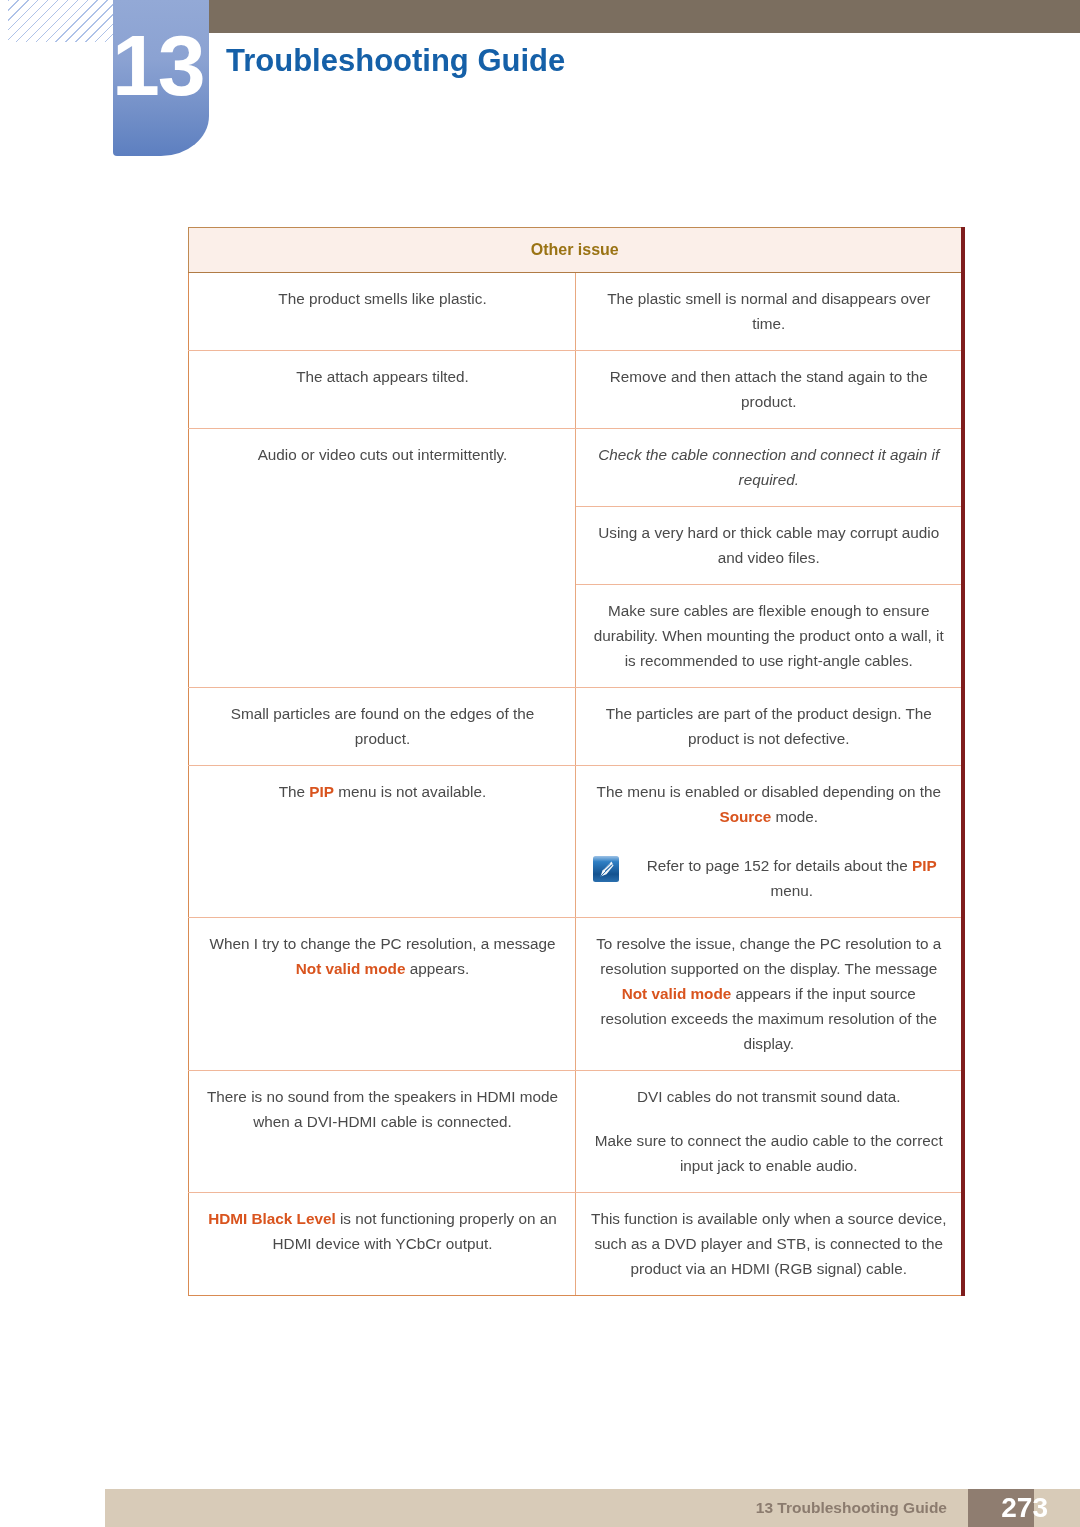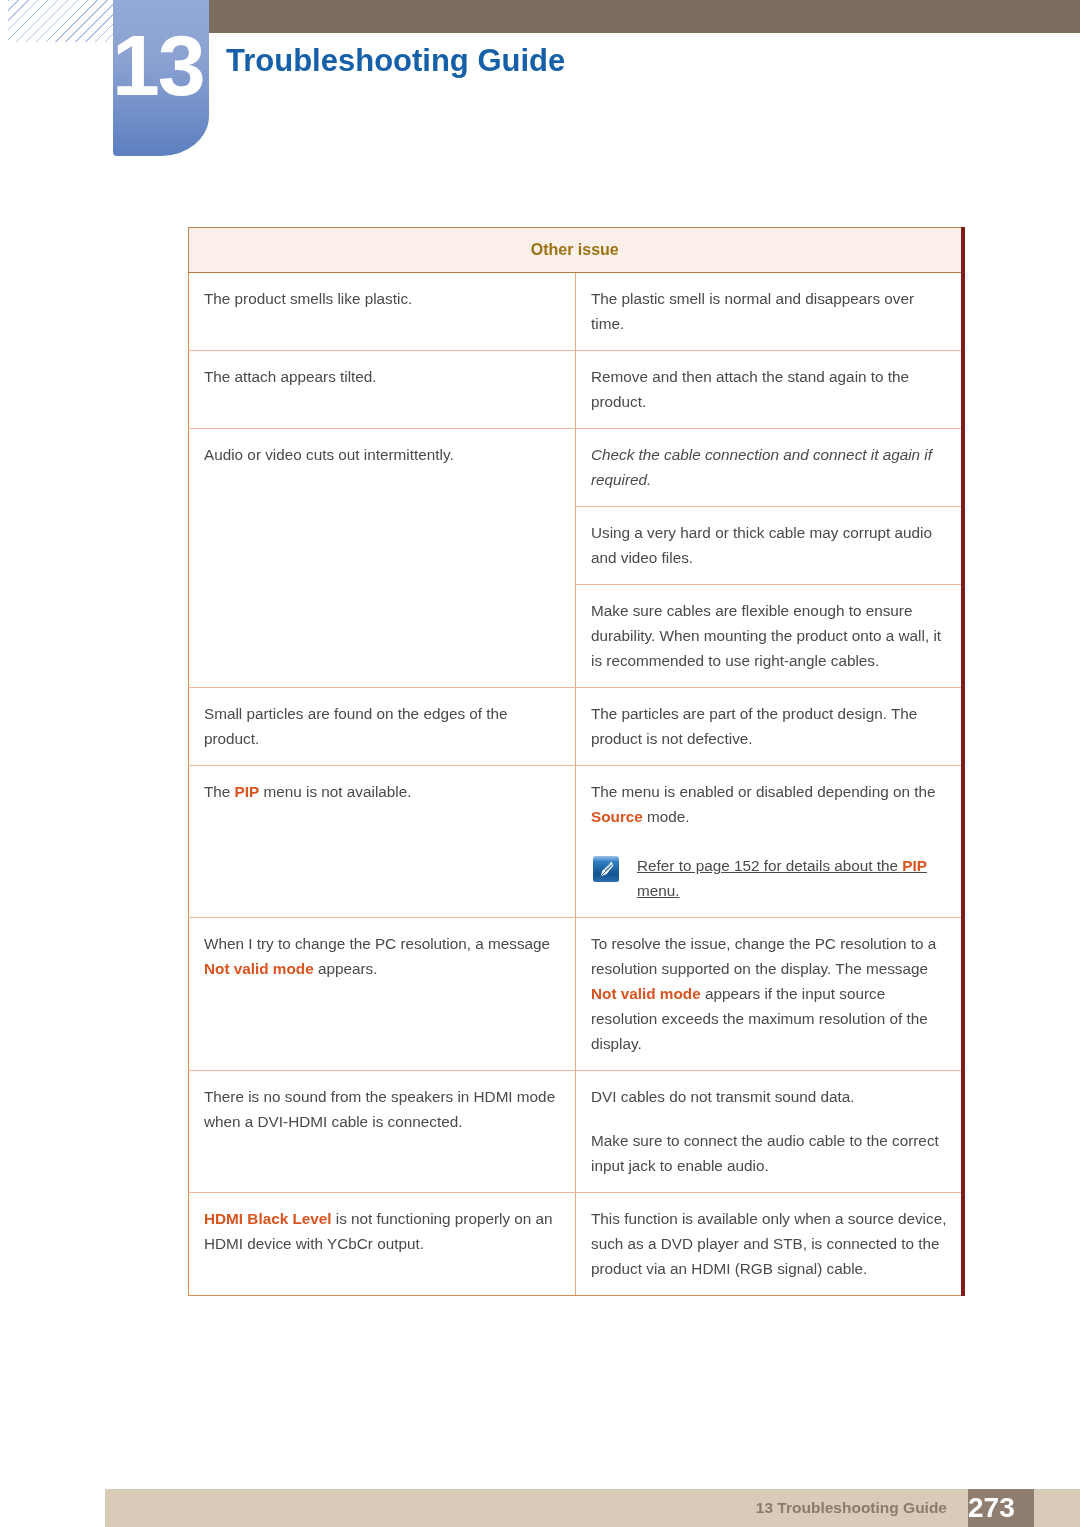--- a/index.html
+++ b/index.html
@@ -82,20 +82,21 @@
   }
   .issue-table td, .issue-table th {
     vertical-align: top;
     padding: 13px 14px 14px 15px;
     font-size: 15.3px;
     line-height: 25px;
     color: #4a4a4a;
     font-weight: normal;
     border-right: 1px solid #e8a880;
     border-bottom: 1px solid #f0b79a;
+    text-align: center;
   }
   .issue-table td:last-child, .issue-table th:last-child {
     border-right: 4px solid #7f1d1d;
   }
   .issue-table td.lcol {
     border-left: 1px solid #d98b52;
   }
   .table-head th {
     background: #fbefe9;
     border: 1px solid #c08a52;
@@ -120,21 +121,20 @@
   
   .sub { border-bottom: 1px solid #d9a277; font-style: italic; }
   .sub-last { border-bottom: 1px solid #f0b79a; }
 
   
   .note {
     display: flex;
     align-items: flex-start;
     margin-top: 24px;
     padding-left: 2px;
-    text-decoration: underline;
   }
   .note-icon {
     flex: 0 0 auto;
     width: 26px;
     height: 26px;
     margin-right: 18px;
     margin-top: 3px;
   }
   .note-text {
     flex: 1 1 auto;
@@ -164,21 +164,21 @@
     width: 66px;
     height: 38px;
     background: #8f7d70;
   }
   .page-num {
     position: absolute;
     left: 968px; top: 1489px;
     width: 80px;
     height: 38px;
     line-height: 38px;
-    text-align: left;
+    text-align: right;
     font-size: 28px;
     font-weight: bold;
     color: #ffffff;
   }
 </style>
 </head>
 <body>
 
 <div class="page-header">
   <div class="hatch"></div>

